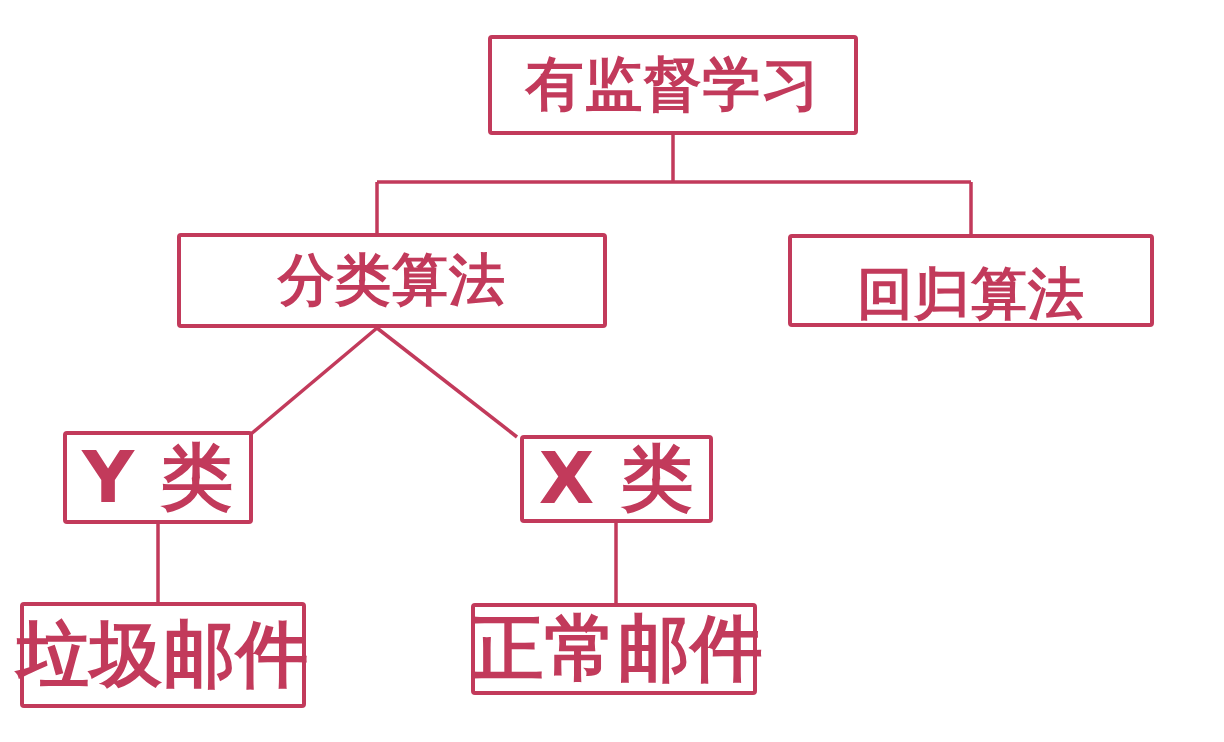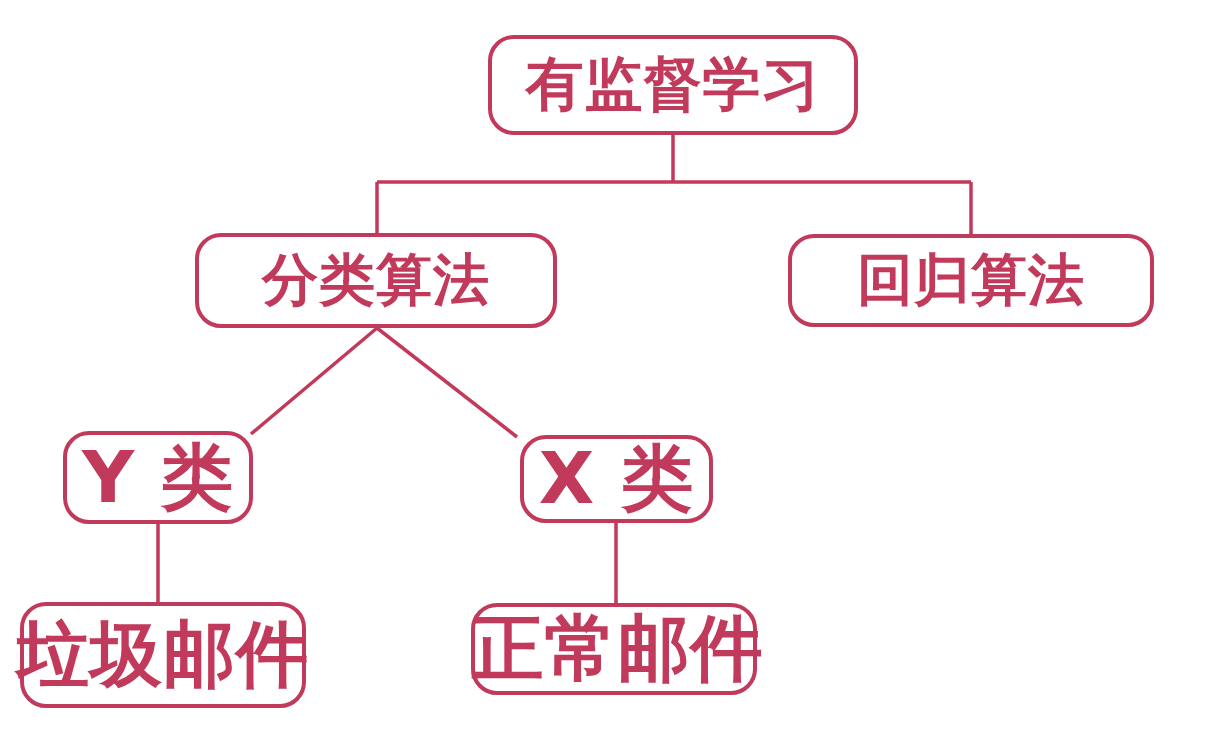--- a/index.html
+++ b/index.html
@@ -24,36 +24,36 @@
     stroke: var(--accent);
     stroke-width: 3.5;
     fill: none;
   }
   .node {
     position: absolute;
     display: flex;
     align-items: center;
     justify-content: center;
     border: 4px solid var(--accent);
-    border-radius: 26px;
+    border-radius: 4px;
     background: var(--bg);
     color: var(--accent);
   }
   .node-label {
     font-weight: 700;
     font-size: 72px;
     line-height: 1;
     letter-spacing: 1px;
     white-space: nowrap;
     transform: translateY(-1px);
   }
   .node-root        { left: 488px; top: 35px;  width: 370px; height: 100px; }
   .node-root .node-label { font-size: 58px; }
-  .node-classification { left: 195px; top: 233px; width: 362px; height: 95px; }
-  .node-regression     { left: 788px; top: 234px; width: 366px; height: 93px; }
+  .node-classification { left: 177px; top: 233px; width: 430px; height: 95px; }
+  .node-regression     { left: 788px; top: 234px; width: 366px; height: 93px; align-items: flex-end; }
   .node-classification .node-label,
   .node-regression .node-label { font-size: 56px; }
   .node-y-class { left: 63px;  top: 431px; width: 190px; height: 93px; }
   .node-x-class { left: 520px; top: 435px; width: 193px; height: 88px; }
   .node-spam    { left: 20px;  top: 602px; width: 286px; height: 106px; }
   .node-normal  { left: 471px; top: 603px; width: 286px; height: 92px; padding-left: 7px; }
 </style>
 </head>
 <body>
 

